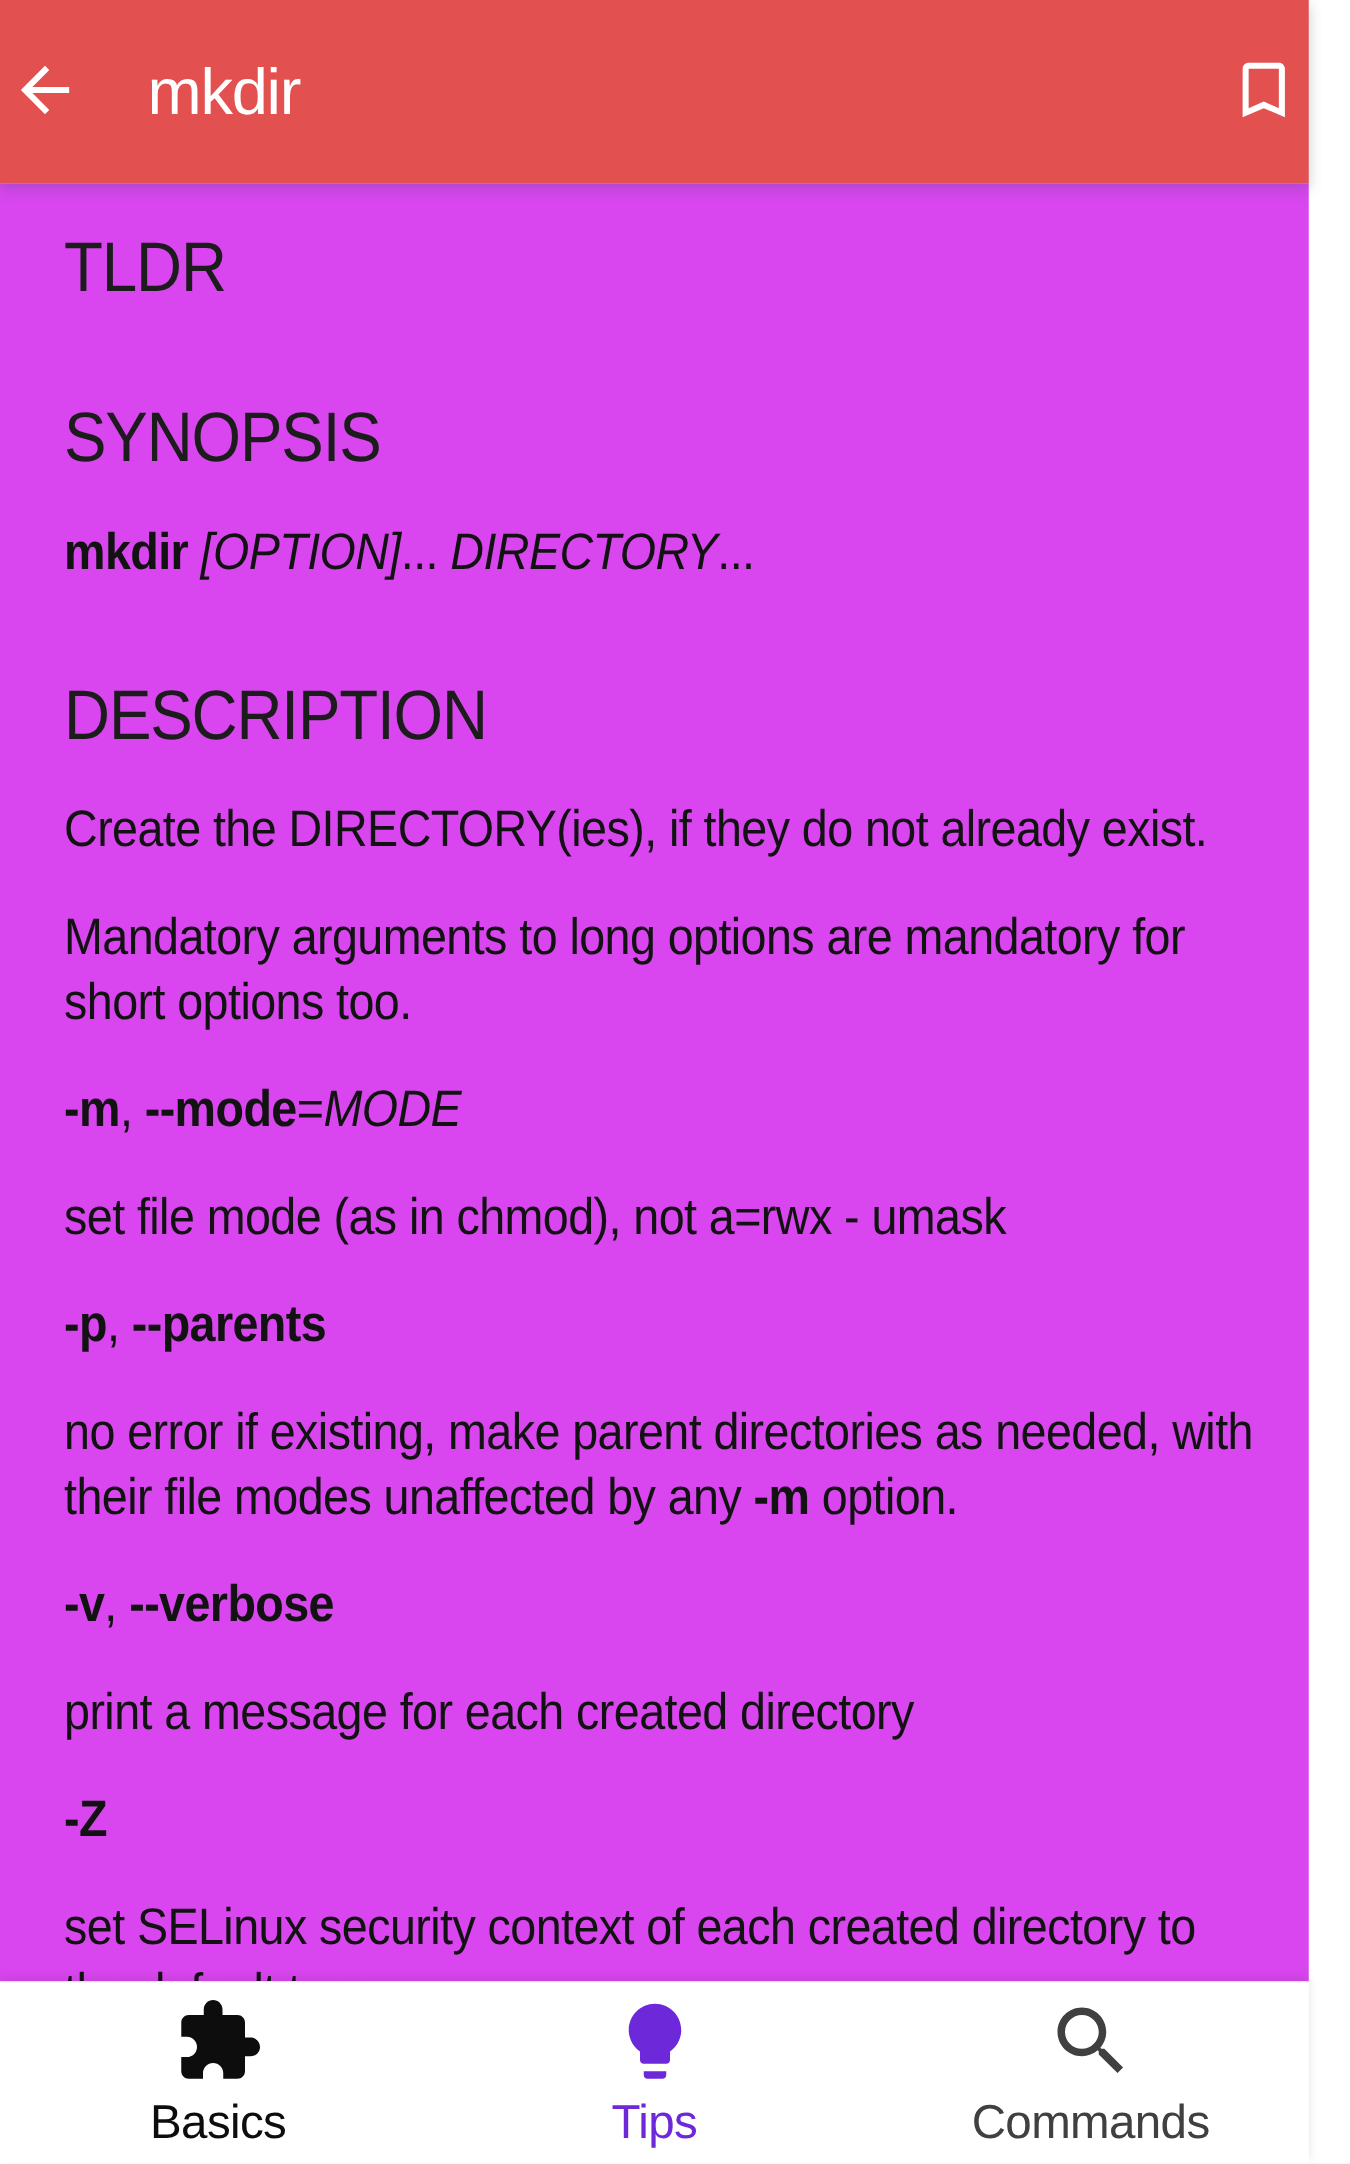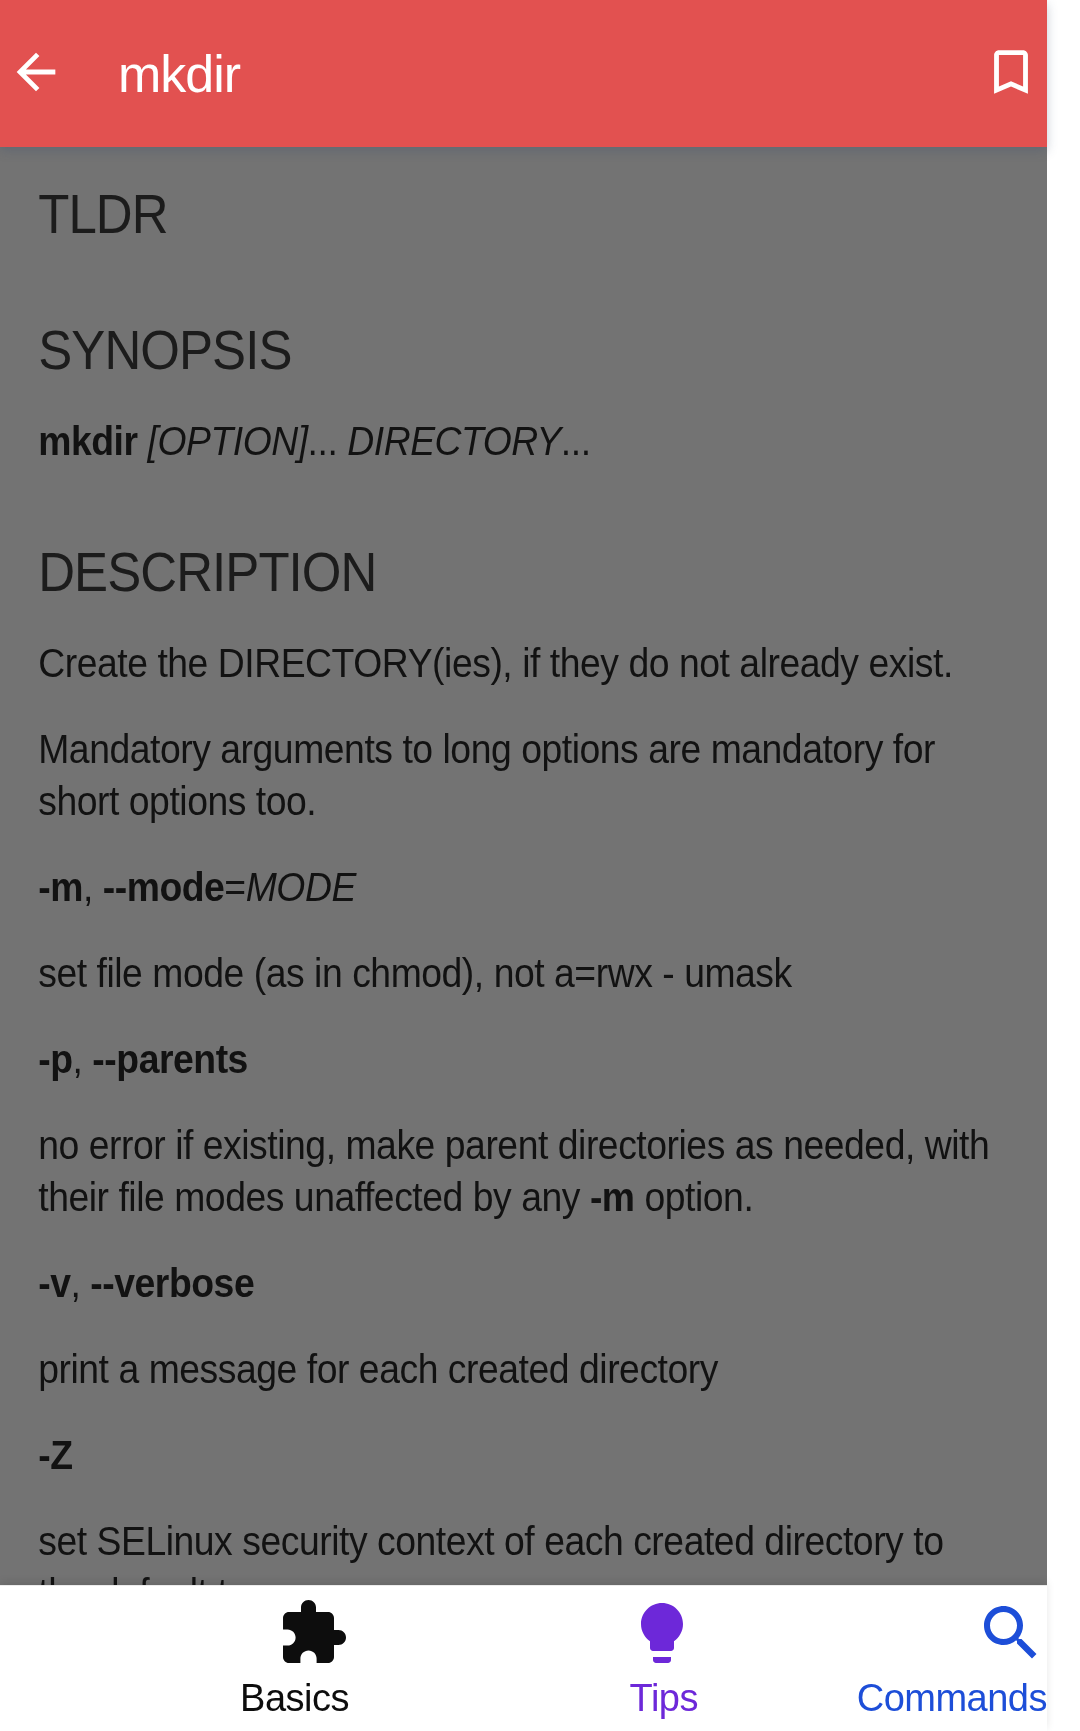--- a/index.html
+++ b/index.html
@@ -32,21 +32,22 @@
     color: #ffffff;
     font-size: 52px;
     font-weight: 500;
     letter-spacing: -1px;
   }
 
   
   .content {
     position: absolute; top: 147px; left: 0; right: 0; bottom: 145px;
     overflow: hidden;
-    background: #737373;
+    background: #d946ef;
+    padding-left: 13px;
   }
   .blocks {
     width: 1100px;
     transform: scaleX(0.91);
     transform-origin: left top;
     padding: 0 0 0 42px;
     box-sizing: border-box;
     color: #141414;
   }
   .man-h {
@@ -74,21 +75,21 @@
     position: absolute; left: 0; right: 0; bottom: 0; height: 145px;
     background: #ffffff;
     border-top: 1px solid #ececec;
     box-shadow: 0 -3px 8px rgba(0,0,0,0.10);
     display: flex;
     z-index: 10;
   }
   .nav-item {
     flex: 1;
     background: none; border: none; padding: 0; margin: 0;
-    display: flex; flex-direction: column; align-items: flex-end; justify-content: center;
+    display: flex; flex-direction: column; align-items: center; justify-content: center;
     gap: 8px;
     cursor: pointer;
     color: #0d0d0d;
     font-family: "Liberation Sans", sans-serif;
   }
   .nav-item .nav-icon svg { display: block; }
   .nav-label {
     font-size: 38px;
     letter-spacing: -0.5px;
   }
@@ -146,21 +147,21 @@
       <span class="nav-label">Basics</span>
     </button>
     <button class="nav-item" style="color: #6d28d9;">
       <span class="nav-icon">
         <svg width="72" height="72" viewBox="0 0 24 24">
           <path fill="currentColor" d="M9 21c0 .55.45 1 1 1h4c.55 0 1-.45 1-1v-1H9v1zm3-19C8.14 2 5 5.14 5 9c0 2.38 1.19 4.47 3 5.74V17c0 .55.45 1 1 1h6c.55 0 1-.45 1-1v-2.26c1.81-1.27 3-3.36 3-5.74 0-3.86-3.14-7-7-7z"></path>
         </svg>
       </span>
       <span class="nav-label">Tips</span>
     </button>
-    <button class="nav-item active" style="color: #1d4ed8;">
+    <button class="nav-item active" style="color: #404040;">
       <span class="nav-icon">
         <svg width="72" height="72" viewBox="0 0 24 24">
           <path fill="currentColor" d="M15.5 14h-.79l-.28-.27C15.41 12.59 16 11.11 16 9.5 16 5.91 13.09 3 9.5 3S3 5.91 3 9.5 5.91 16 9.5 16c1.61 0 3.09-.59 4.23-1.57l.27.28v.79l5 4.99L20.49 19l-4.99-5zm-6 0C7.01 14 5 11.99 5 9.5S7.01 5 9.5 5 14 7.01 14 9.5 11.99 14 9.5 14z"></path>
         </svg>
       </span>
       <span class="nav-label">Commands</span>
     </button>
   </nav>
 
 </div>

